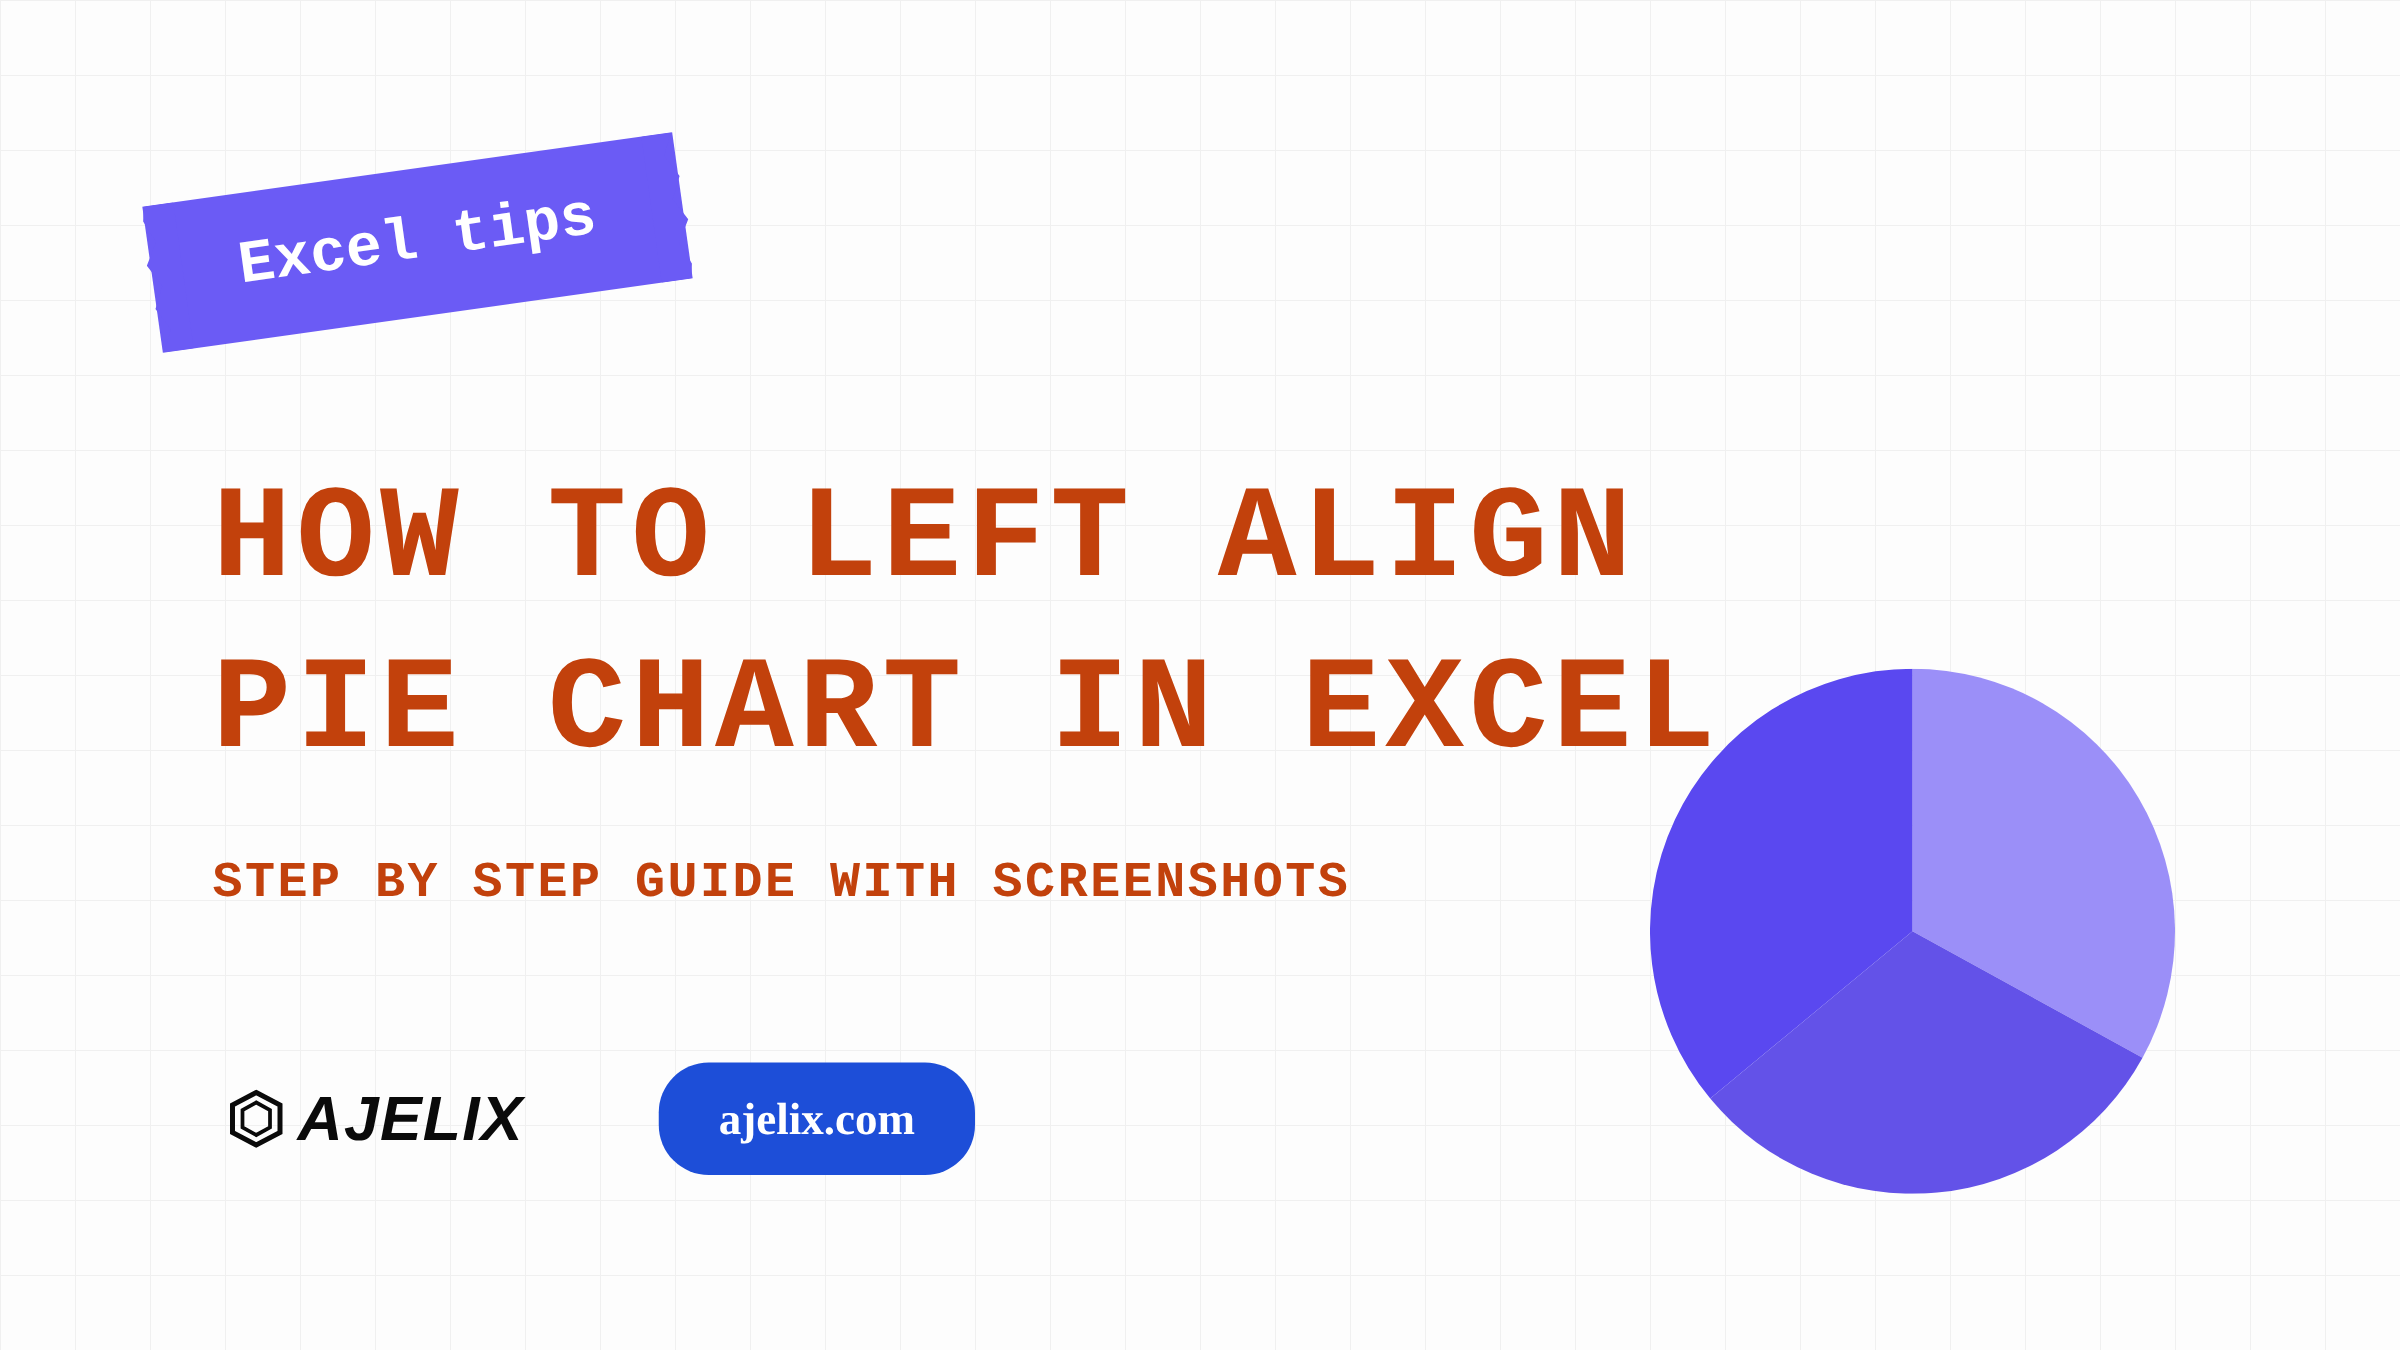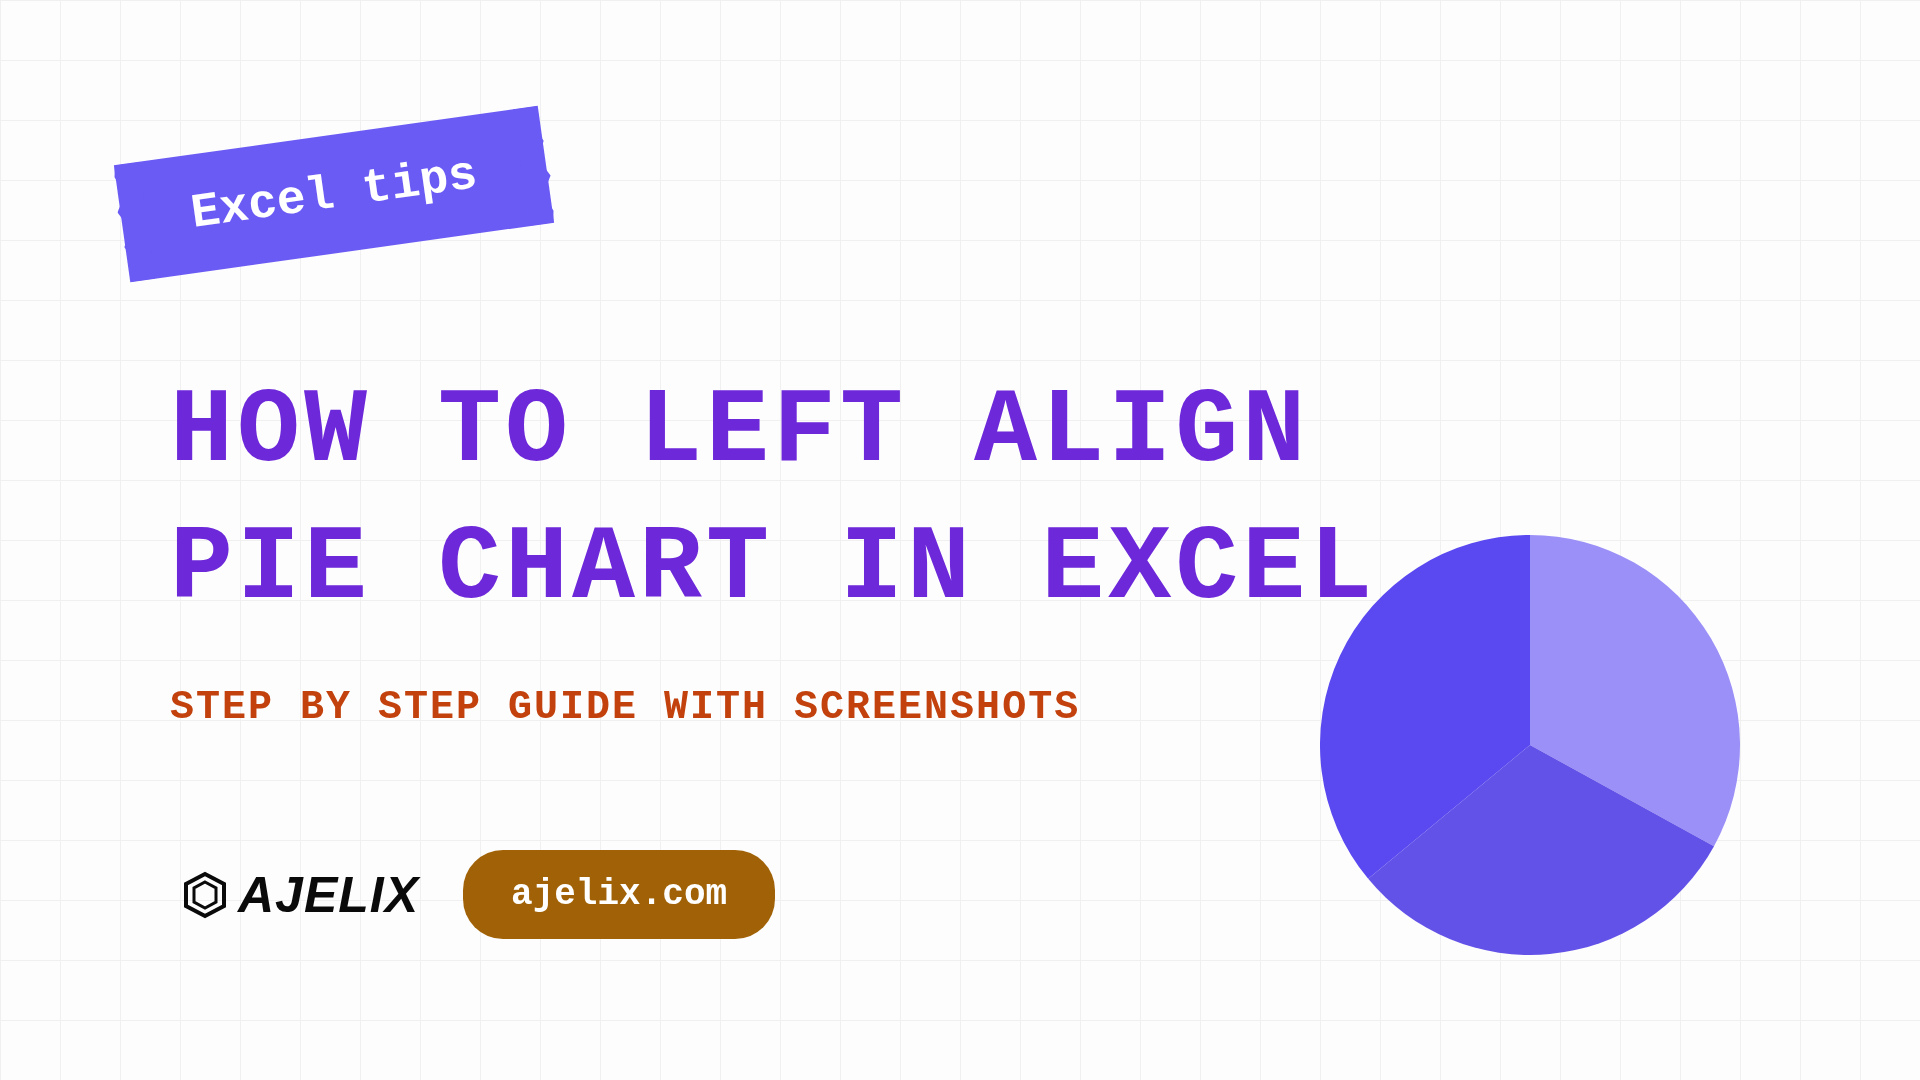--- a/index.html
+++ b/index.html
@@ -68,21 +68,21 @@
       clip-path: polygon(0% 0%, 60% 0%, 40% 15%, 65% 30%, 45% 45%, 70% 60%, 45% 75%, 65% 90%, 60% 100%, 0% 100%);
     }
     
     .headline {
       position: absolute;
       top: 365px;
       left: 170px;
       font-family: 'Courier New', monospace;
       font-size: 105px;
       font-weight: 900;
-      color: #6d28d9;
+      color: #c2410c;
       letter-spacing: 4px;
       line-height: 1.3;
       text-transform: uppercase;
     }
     
     .subheadline {
       position: absolute;
       top: 685px;
       left: 170px;
       font-family: 'Courier New', monospace;
@@ -92,21 +92,21 @@
       letter-spacing: 2px;
       text-transform: uppercase;
     }
     
     .logo-section {
       position: absolute;
       top: 850px;
       left: 180px;
       display: flex;
       align-items: center;
-      gap: 44px;
+      gap: 108px;
     }
     
     .logo {
       display: flex;
       align-items: center;
       gap: 8px;
     }
     
     .logo-icon {
       width: 50px;
@@ -116,23 +116,23 @@
     .logo-text {
       font-family: Arial, sans-serif;
       font-size: 50px;
       font-weight: 900;
       color: #0a0a0a;
       letter-spacing: 1px;
       font-style: italic;
     }
     
     .url-pill {
-      background: #a16207;
+      background: #1d4ed8;
       color: white;
-      font-family: Liberation Mono, monospace;
+      font-family: Liberation Serif, serif;
       font-size: 36px;
       font-weight: bold;
       padding: 24px 48px;
       border-radius: 40px;
     }
     
     .pie-chart {
       position: absolute;
       top: 535px;
       right: 180px;

